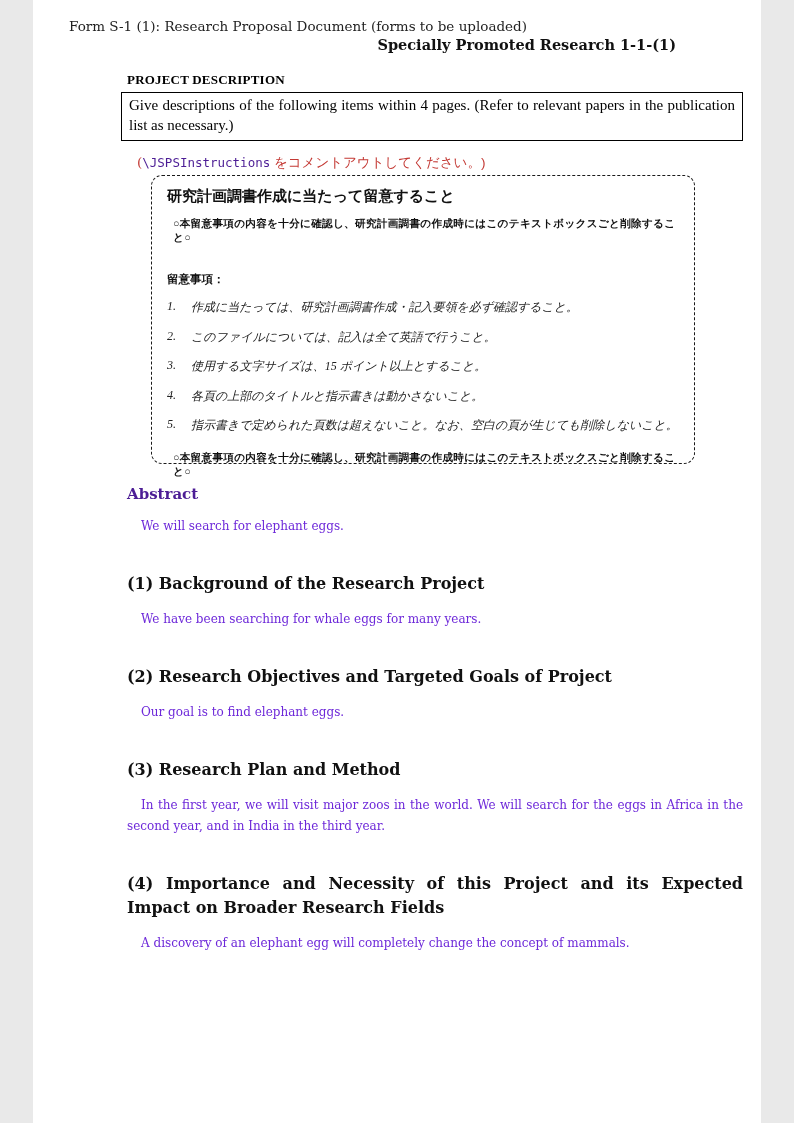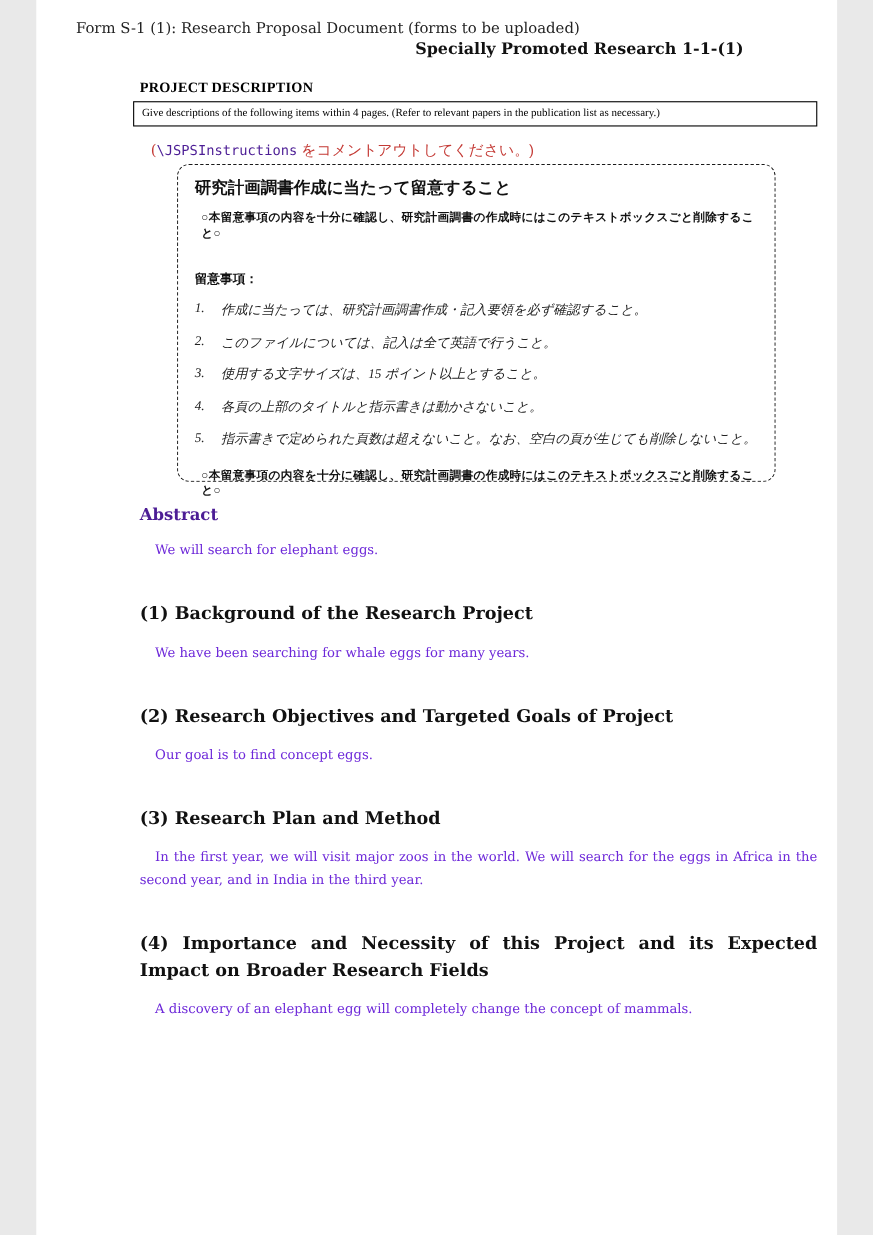--- a/index.html
+++ b/index.html
@@ -29,38 +29,38 @@
   .proj-heading {
     font-family:"Liberation Serif", serif;
     font-size:13px; font-weight:bold; color:#000;
     margin-bottom:4px; letter-spacing:0.2px;
   }
   .give-box {
     margin-left:-6px; width:622px;
     border:1.7px solid #000;
     padding:3px 7px 5px 7px;
     font-family:"Liberation Serif", serif;
-    font-size:10px; line-height:1.3;
+    font-size:15px; line-height:1.3;
     text-align:justify; color:#000;
   }
   
   .latex-note {
     margin:13px 0 3px 10px;
     font-size:13.5px;
     white-space:nowrap;
   }
   .latex-note .paren, .latex-note .jp { color:#c43a35; }
   .latex-note .cmd {
     font-family:"DejaVu Sans Mono", monospace;
     font-size:12.5px; color:#4c1d95;
   }
   .latex-note .jp { font-family:"Liberation Sans", sans-serif; }
   
   .dash-box {
-    margin-left:34px; width:544px; height:289px;
+    margin-left:24px; width:544px; height:289px;
     border:1.6px dashed #1a1a1a;
     border-radius:11px;
     padding:11px 16px 10px 15px;
   }
   .dash-title {
     font-family:"Liberation Sans", sans-serif;
     font-weight:bold; font-size:15px; color:#111;
     margin-bottom:11px;
   }
   .dash-notice {
@@ -147,21 +147,21 @@
       <div class="dash-notice bottom-notice">○本留意事項の内容を十分に確認し、研究計画調書の作成時にはこのテキストボックスごと削除すること○</div>
     </div>
 
     <div class="abstract-heading">Abstract</div>
     <div class="body-par short">We will search for elephant eggs.</div>
 
     <div class="sec-heading">(1) Background of the Research Project</div>
     <div class="body-par short">We have been searching for whale eggs for many years.</div>
 
     <div class="sec-heading">(2) Research Objectives and Targeted Goals of Project</div>
-    <div class="body-par short">Our goal is to find concept eggs.</div>
+    <div class="body-par short">Our goal is to find elephant eggs.</div>
 
     <div class="sec-heading">(3) Research Plan and Method</div>
     <div class="body-par">In the first year, we will visit major zoos in the world. We will search for the eggs in Africa in the second year, and in India in the third year.</div>
 
     <div class="sec-heading">(4) Importance and Necessity of this Project and its Expected Impact on Broader Research Fields</div>
     <div class="body-par short">A discovery of an elephant egg will completely change the concept of mammals.</div>
 
   </div>
 </div>
 

